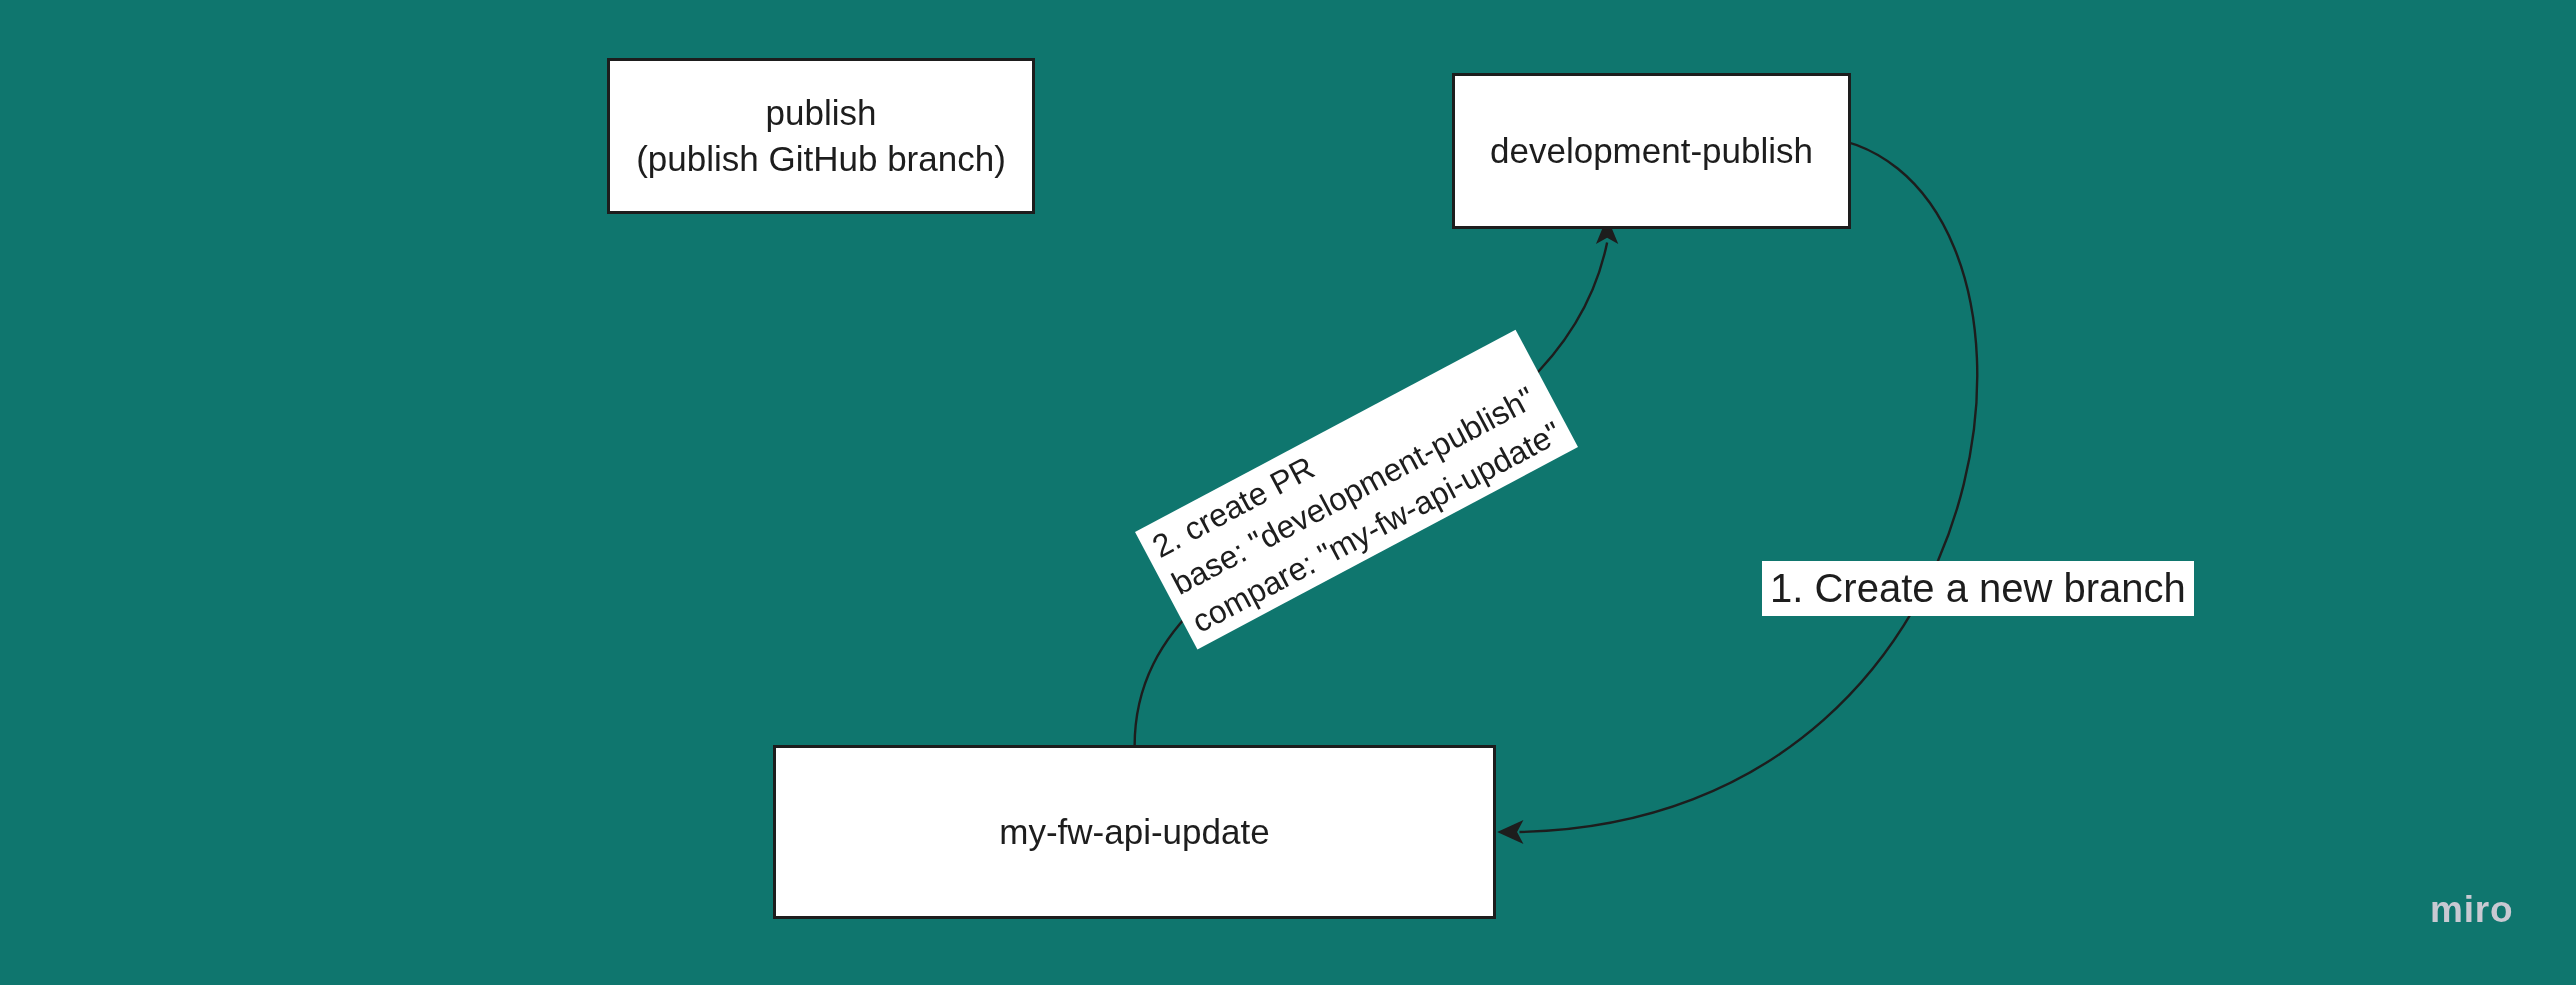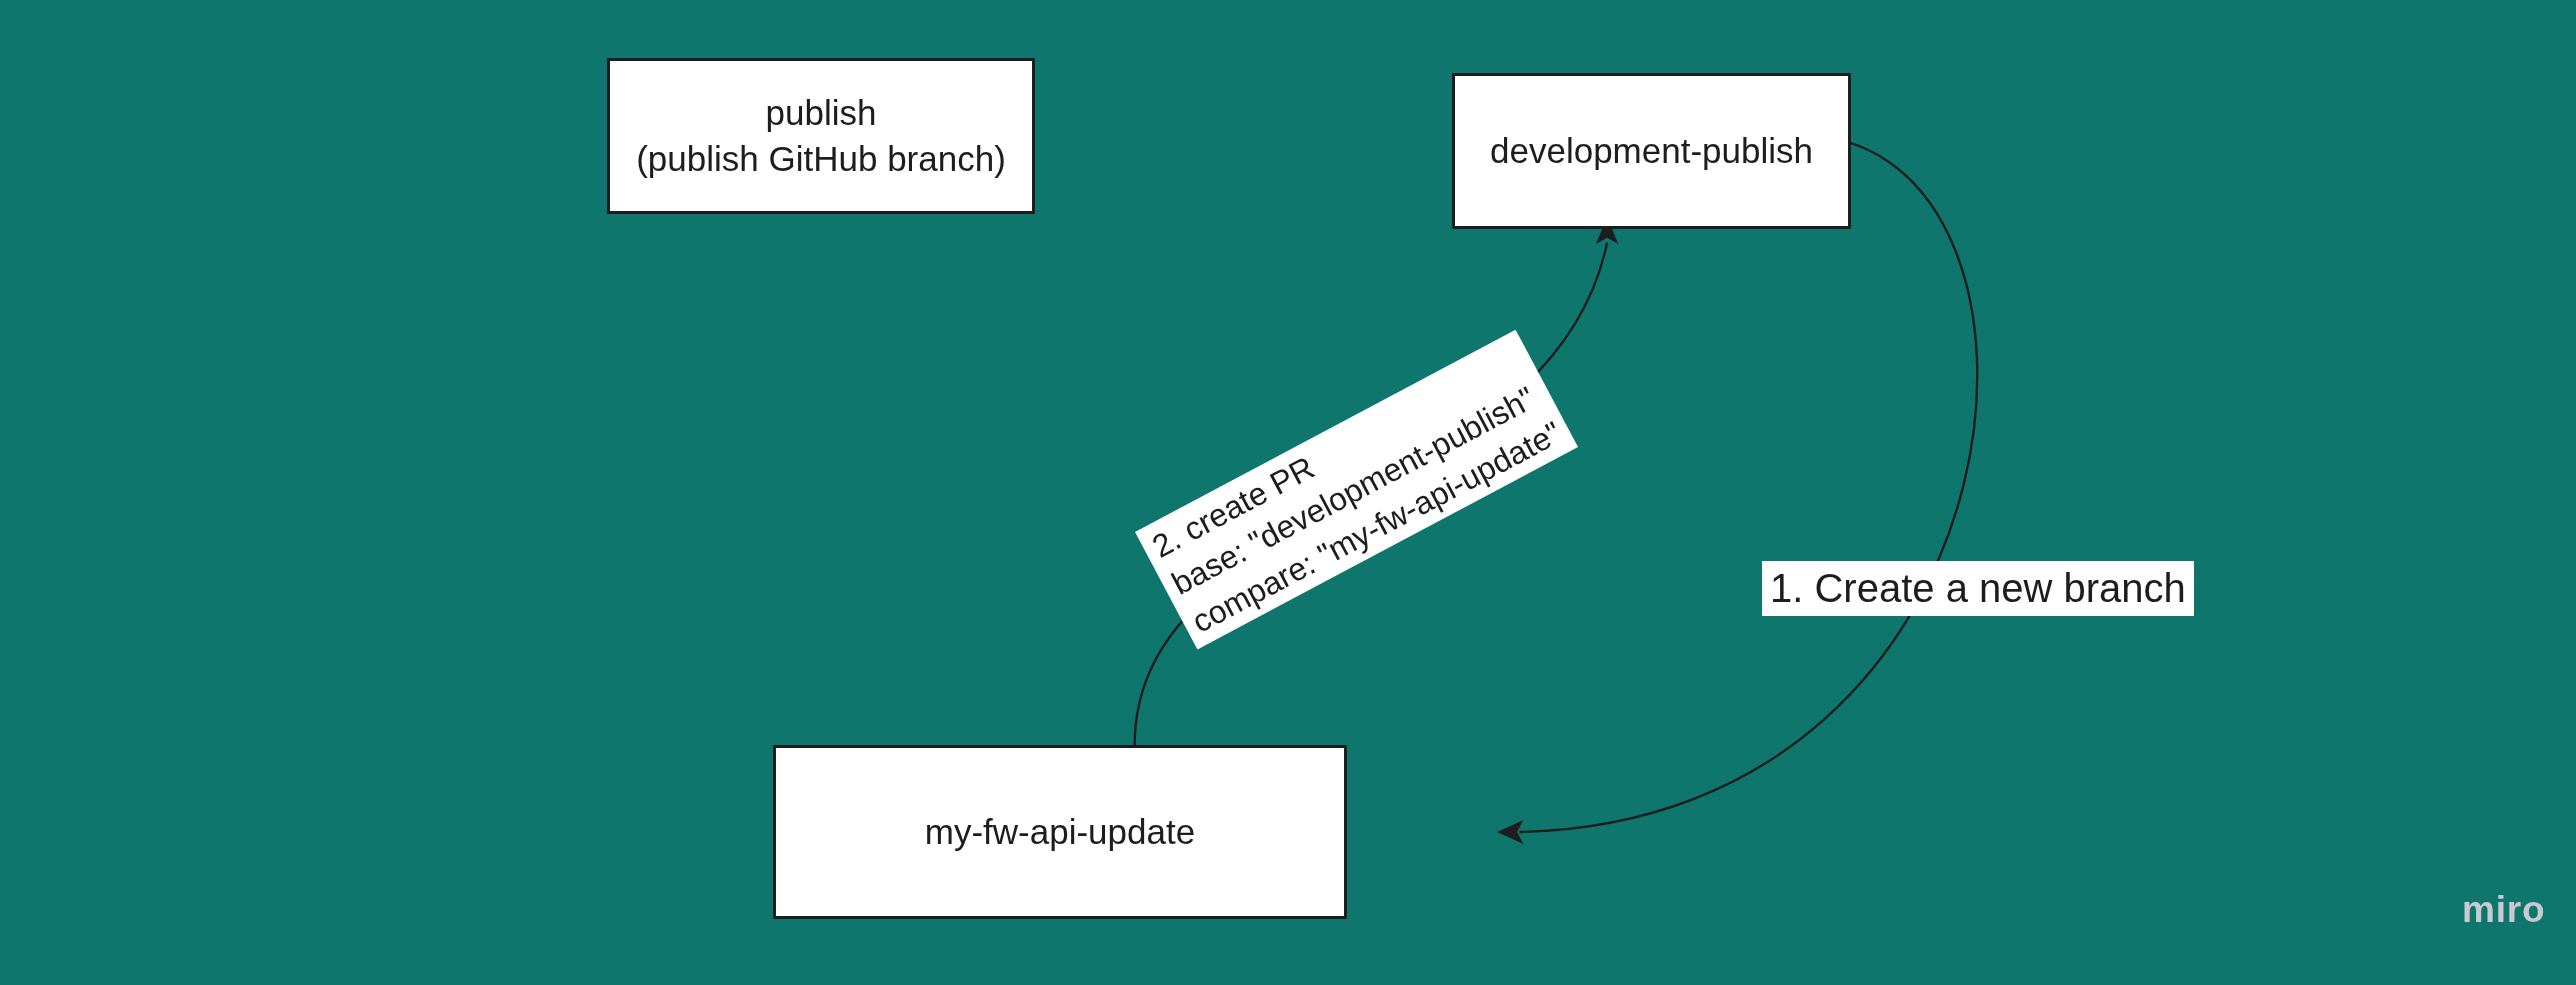--- a/index.html
+++ b/index.html
@@ -35,21 +35,21 @@
     flex-direction: column;
     align-items: center;
     justify-content: center;
     text-align: center;
     font-size: 35px;
     line-height: 1.32;
     z-index: 2;
   }
   .box-publish { left: 607px; top: 58px;  width: 428px; height: 156px; }
   .box-dev     { left: 1452px; top: 57px; width: 399px; height: 156px; margin-top: 16px; }
-  .box-mfa     { left: 773px; top: 745px; width: 574px; height: 174px; }
+  .box-mfa     { left: 773px; top: 745px; width: 723px; height: 174px; }
   .box-label { white-space: nowrap; }
   .connector-label-branch {
     position: absolute;
     left: 1762px; top: 561px;
     background: #ffffff;
     padding: 4.8px 8px;
     font-size: 40px;
     white-space: nowrap;
     z-index: 2;
   }
@@ -67,21 +67,20 @@
   }
   .watermark {
     position: absolute;
     left: 2430px; top: 889px;
     font-size: 37px;
     font-weight: 600;
     letter-spacing: 0.8px;
     color: #c9c9d2;
     z-index: 2;
     user-select: none;
-    margin-left: 32px;
   }
 </style>
 </head>
 <body>
 
 <div class="canvas">
 
   <svg class="connector-layer" width="2576" height="986" viewBox="0 0 3233 1237">
 
     <g>

